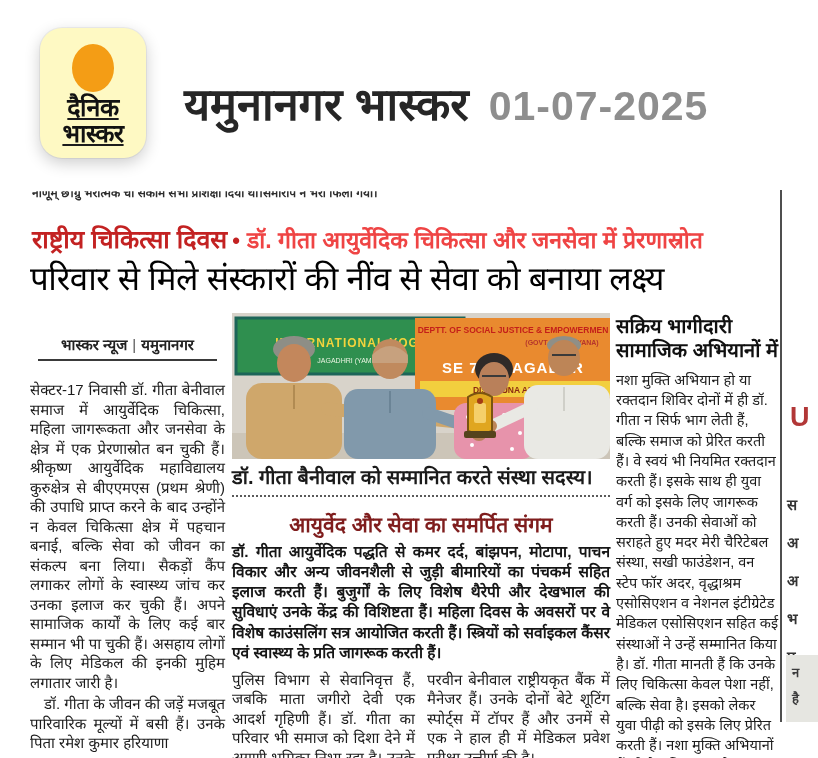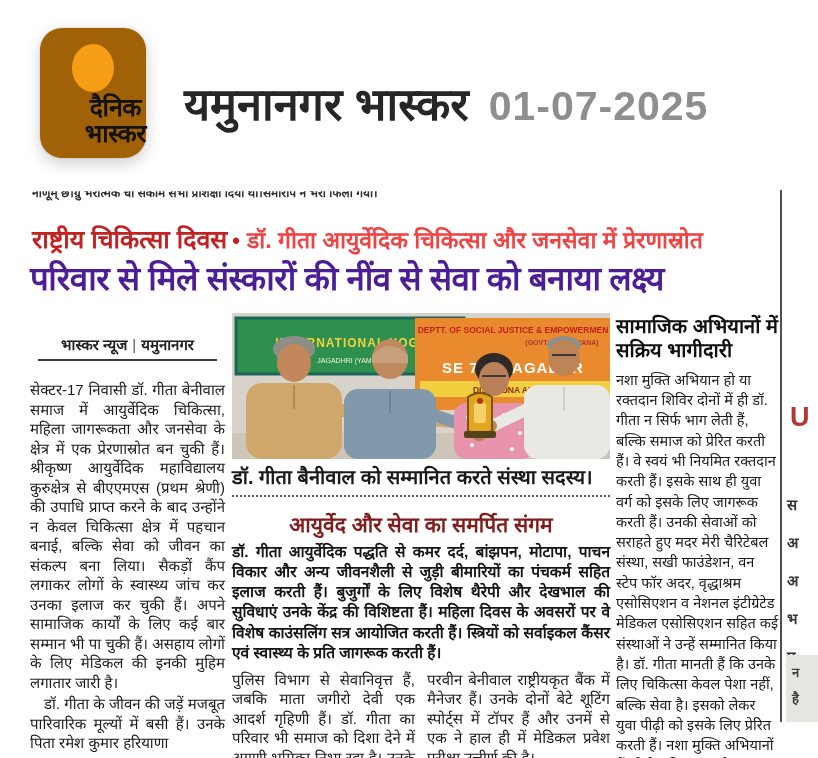--- a/index.html
+++ b/index.html
@@ -5,24 +5,25 @@
   * { margin:0; padding:0; box-sizing:border-box; }
   html,body { background:#ffffff; }
   .page {
     position:relative; width:818px; height:758px; background:#ffffff;
     overflow:hidden; font-family:"Liberation Sans","DejaVu Sans",sans-serif;
     color:#1c1c1c;
   }
   
   .logo-card {
     position:absolute; left:40px; top:28px; width:106px; height:130px;
-    background:#a16207; border-radius:22px;
+    background:#fef9c3; border-radius:22px;
     box-shadow:0 5px 16px rgba(0,0,0,.20), 0 0 0 1px rgba(0,0,0,.05);
-    display:flex; flex-direction:column; align-items:flex-end; justify-content:flex-end;
+    display:flex; flex-direction:column; align-items:center; justify-content:flex-end;
     padding-bottom:12px;
+    text-decoration:underline;
   }
   .logo-sun { position:absolute; top:16px; left:50%; transform:translateX(-50%);
     width:42px; height:48px; border-radius:50%; background:#f49d15; }
   .logo-text { font-weight:bold; font-size:25px; line-height:1.04; color:#121212;
     text-align:center; letter-spacing:-0.5px; }
   .header-line { position:absolute; left:184px; top:72px; display:flex;
     align-items:baseline; gap:20px; white-space:nowrap; }
   .header-title { font-size:45px; font-weight:bold; color:#262626; }
   .header-date  { font-size:41px; font-weight:bold; color:#8e8e8e; letter-spacing:1px; }
 
@@ -33,21 +34,21 @@
     clip-path:inset(42% 0 0 0);
   }
   .strip-frags .row { display:flex; }
   .kicker { position:absolute; left:32px; top:221px; white-space:nowrap;
     font-weight:bold; }
   .kicker .k-label { color:#c32222; font-size:25px; }
   .kicker .k-bullet { color:#c32222; font-size:22px; margin:0 7px 0 5px; }
   .kicker .k-sub { color:#ef4444; font-size:23px; }
   .headline {
     position:absolute; left:30px; top:255px; width:752px;
-    font-size:33px; font-weight:bold; color:#4c1d95; letter-spacing:-0.5px;
+    font-size:33px; font-weight:normal; color:#000000; letter-spacing:-0.5px;
     white-space:nowrap;
   }
 
   
   .col-left { position:absolute; left:30px; top:316px; width:195px; }
   .byline { display:flex; justify-content:center; align-items:baseline; gap:5px;
     font-size:15px; font-weight:bold; color:#222; padding-bottom:5px;
     border-bottom:2px solid #3a3a3a; width:92%; margin:18px auto; }
   .byline .sep { font-weight:normal; color:#555; }
   .news-body { font-size:15px; line-height:1.28; text-align:justify; color:#1b1b1b; }
@@ -194,22 +195,22 @@
     <div class="mid-heading">आयुर्वेद और सेवा का समर्पित संगम</div>
     <div class="mid-body">डॉ. गीता आयुर्वेदिक पद्धति से कमर दर्द, बांझपन, मोटापा, पाचन विकार और अन्य जीवनशैली से जुड़ी बीमारियों का पंचकर्म सहित इलाज करती हैं। बुजुर्गों के लिए विशेष थैरेपी और देखभाल की सुविधाएं उनके केंद्र की विशिष्टता हैं। महिला दिवस के अवसरों पर वे विशेष काउंसलिंग सत्र आयोजित करती हैं। स्त्रियों को सर्वाइकल कैंसर एवं स्वास्थ्य के प्रति जागरूक करती हैं।</div>
     <div class="bottom-cols">
       <div class="bc">पुलिस विभाग से सेवानिवृत्त हैं, जबकि माता जगीरो देवी एक आदर्श गृहिणी हैं। डॉ. गीता का परिवार भी समाज को दिशा देने में अग्रणी भूमिका निभा रहा है। उनके पति</div>
       <div class="bc">परवीन बेनीवाल राष्ट्रीयकृत बैंक में मैनेजर हैं। उनके दोनों बेटे शूटिंग स्पोर्ट्स में टॉपर हैं और उनमें से एक ने हाल ही में मेडिकल प्रवेश परीक्षा उत्तीर्ण की है।</div>
     </div>
   </div>
 
   <div class="col-right">
     <div class="right-heading">
+      <div>सक्रिय भागीदारी</div>
       <div>सामाजिक अभियानों में</div>
-      <div>सक्रिय भागीदारी</div>
     </div>
     <div class="right-body">नशा मुक्ति अभियान हो या रक्तदान शिविर दोनों में ही डॉ. गीता न सिर्फ भाग लेती हैं, बल्कि समाज को प्रेरित करती हैं। वे स्वयं भी नियमित रक्तदान करती हैं। इसके साथ ही युवा वर्ग को इसके लिए जागरूक करती हैं। उनकी सेवाओं को सराहते हुए मदर मेरी चैरिटेबल संस्था, सखी फाउंडेशन, वन स्टेप फॉर अदर, वृद्धाश्रम एसोसिएशन व नेशनल इंटीग्रेटेड मेडिकल एसोसिएशन सहित कई संस्थाओं ने उन्हें सम्मानित किया है। डॉ. गीता मानती हैं कि उनके लिए चिकित्सा केवल पेशा नहीं, बल्कि सेवा है। इसको लेकर युवा पीढ़ी को इसके लिए प्रेरित करती हैं। नशा मुक्ति अभियानों में भी वे सक्रिय रूप से भाग लेती हैं।</div>
   </div>
 
   <div class="vrule"></div>
   <div class="frag-u">U</div>
   <div class="frag-chars">
     <span>स</span>
     <span>अ</span>
     <span>अ</span>

